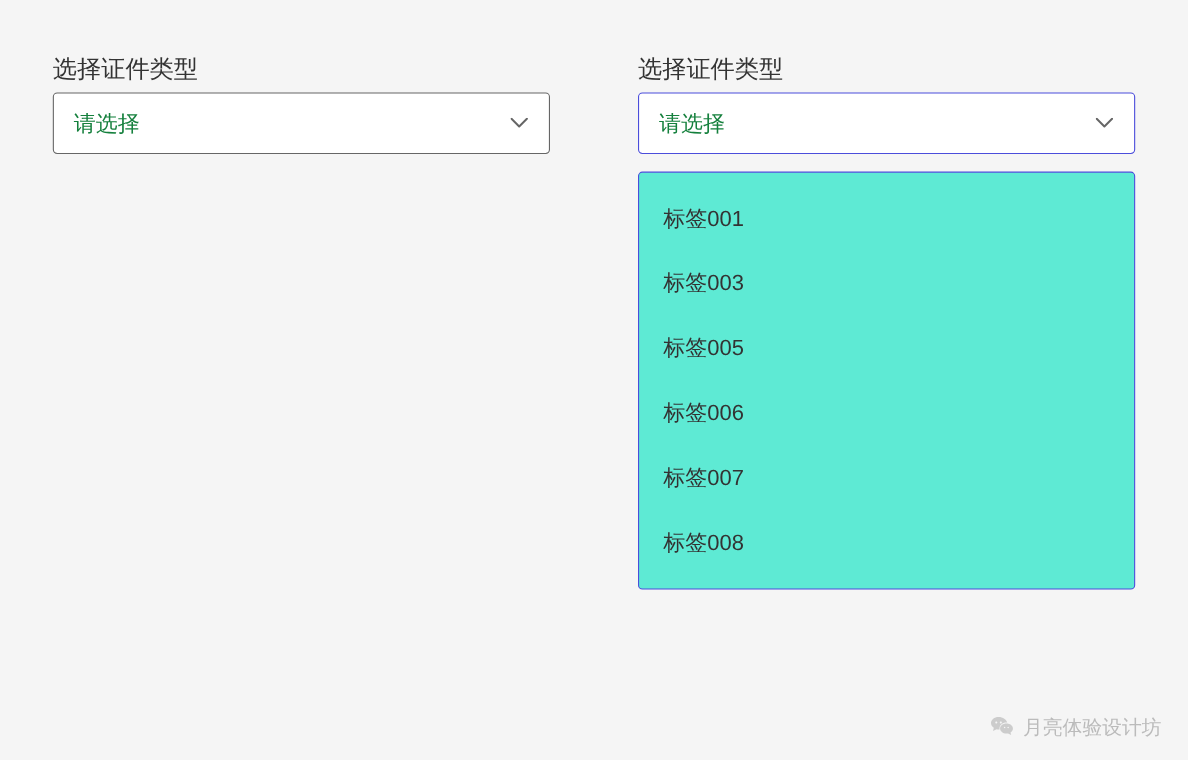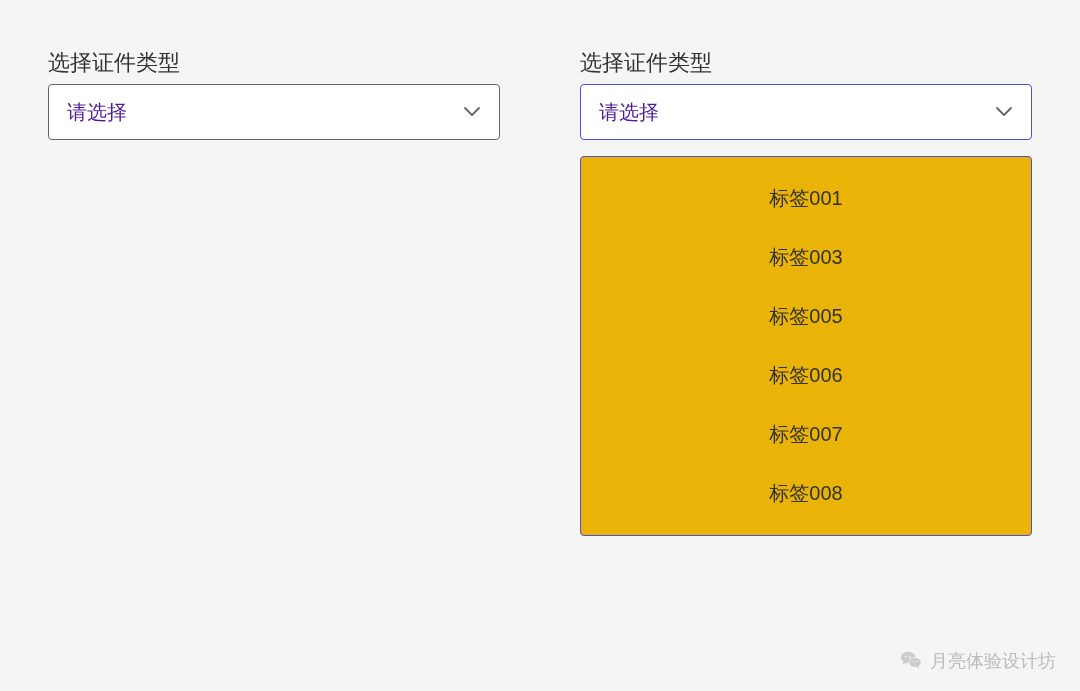--- a/index.html
+++ b/index.html
@@ -38,41 +38,40 @@
       align-items: center;
       justify-content: space-between;
       padding: 0 18px;
       cursor: pointer;
     }
     .select-box.active {
       border: 1.5px solid #4b4ddb;
     }
     .select-placeholder {
       font-size: 20px;
-      color: #4c1d95;
+      color: #15803d;
     }
     .chevron {
       width: 18px;
       height: 18px;
       display: flex;
       align-items: center;
       justify-content: center;
     }
     .chevron svg {
       width: 16px;
       height: 10px;
     }
     .dropdown-panel {
       margin-top: 16px;
       width: 100%;
-      background: #eab308;
+      background: #5eead4;
       border: 1.5px solid #4b4ddb;
       border-radius: 4px;
       padding: 12px 0;
-      text-align: center;
     }
     .option {
       padding: 16px 22px;
       font-size: 20px;
       color: #333;
       cursor: pointer;
     }
     .watermark {
       position: absolute;
       bottom: 18px;

